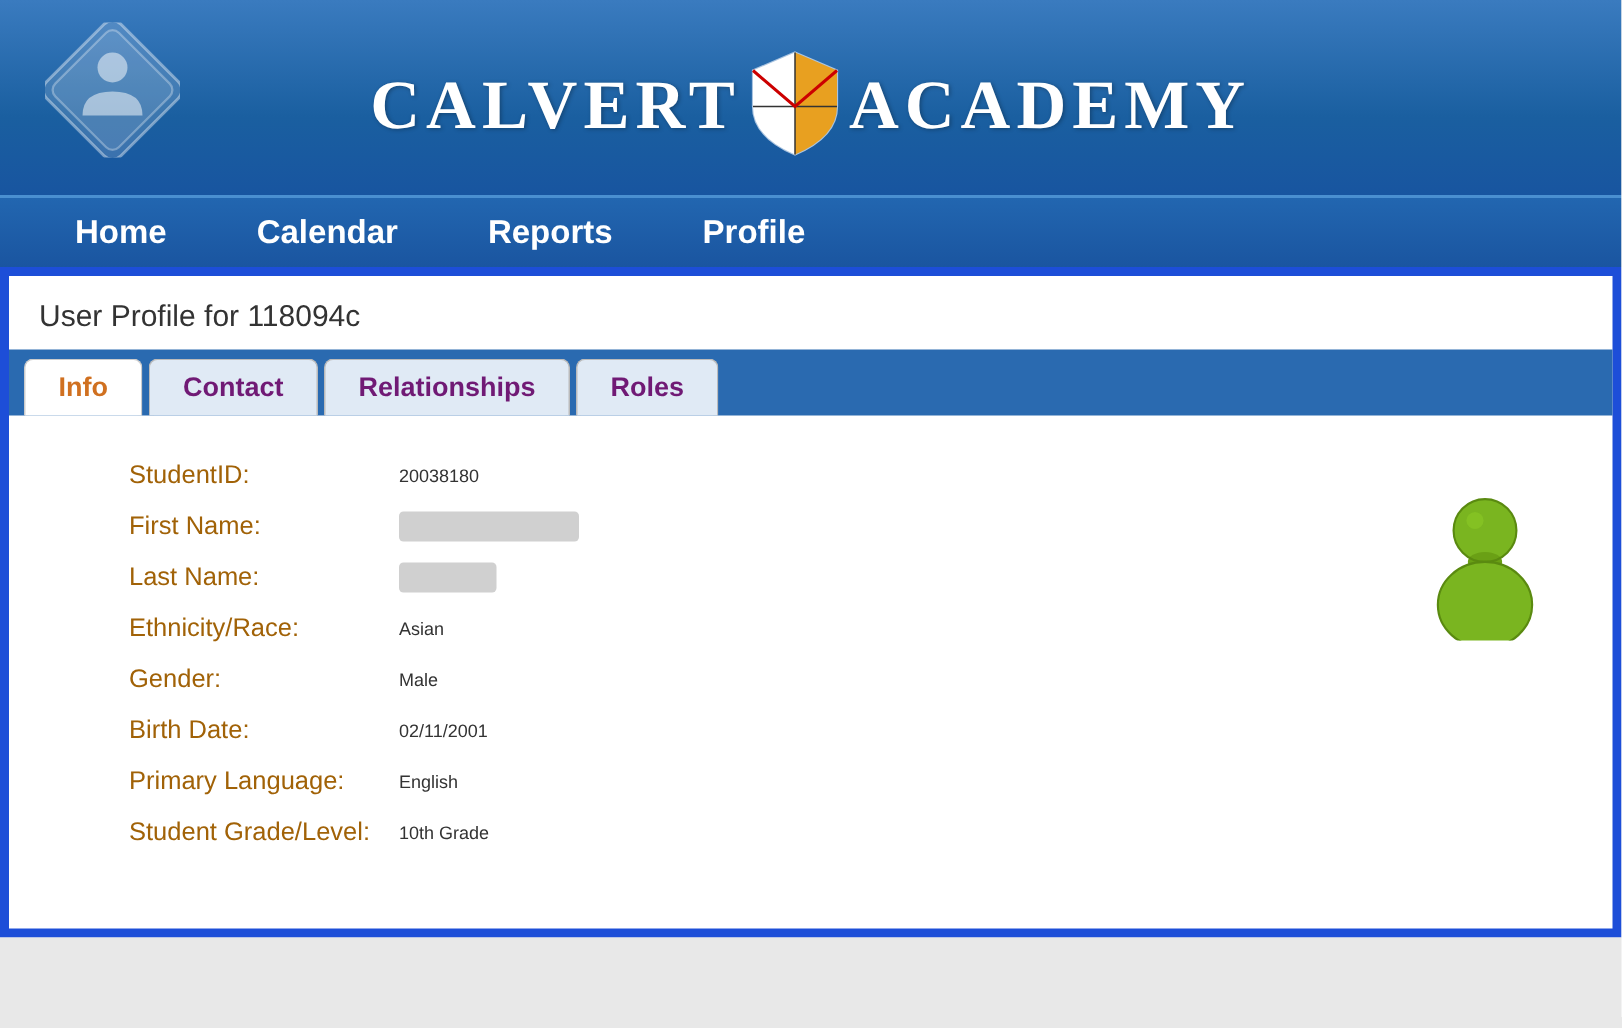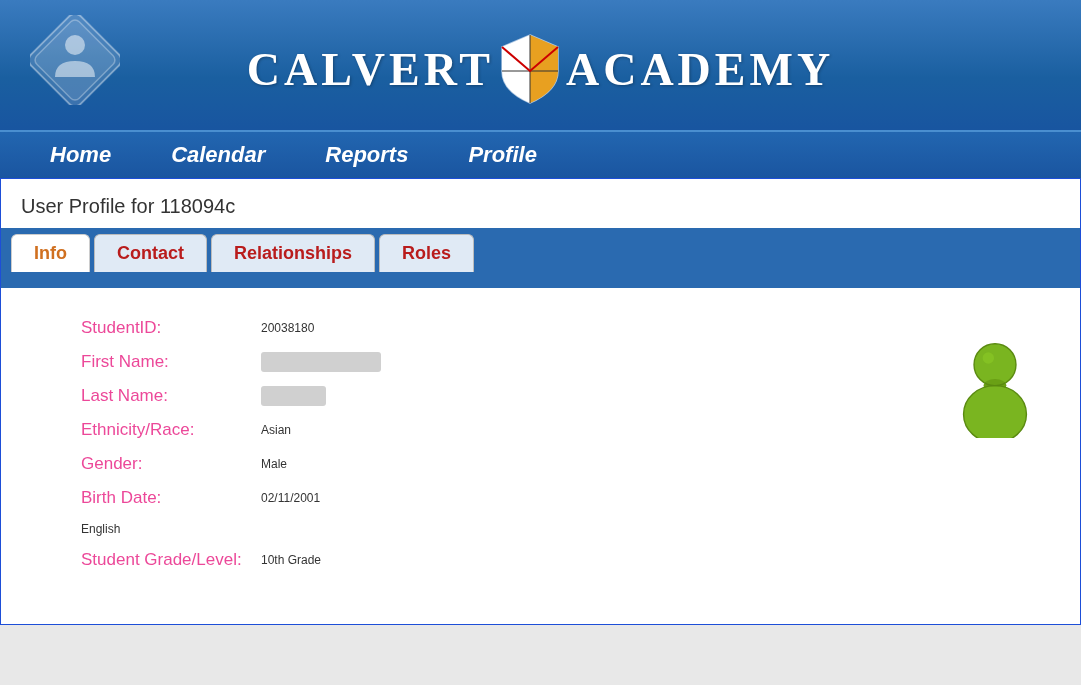--- a/index.html
+++ b/index.html
@@ -48,54 +48,53 @@
     }
 
     
     .navbar {
       background: linear-gradient(180deg, #2266b0 0%, #1a55a0 100%);
       display: flex;
       align-items: center;
       padding: 0 20px;
       min-height: 48px;
       border-top: 2px solid #4a8fd0;
-      font-style: italic;
     }
 
     .nav-item {
       color: white;
       font-size: 22px;
       font-weight: bold;
       padding: 10px 30px;
       cursor: pointer;
       text-decoration: none;
       display: inline-block;
     }
 
     
     .main-content {
       background: white;
       margin: 0;
       padding: 0;
-      border: 1px solid #1d4ed8;
+      border: 6px solid #1d4ed8;
     }
 
     .page-title {
       font-size: 20px;
       color: #333;
       padding: 16px 20px 10px 20px;
       font-weight: normal;
     }
 
     
     .tabs-container {
       background: #2a6ab0;
       display: flex;
       align-items: flex-end;
-      padding: 6px 10px 16px 10px;
+      padding: 6px 10px 0 10px;
       gap: 4px;
     }
 
     .tab {
       padding: 8px 22px;
       font-size: 18px;
       font-weight: bold;
       cursor: pointer;
       border-radius: 6px 6px 0 0;
       border: 1px solid #aaa;
@@ -103,21 +102,21 @@
     }
 
     .tab-active {
       background: white;
       color: #d07020;
       border-color: #ccc;
     }
 
     .tab-inactive {
       background: #e0eaf5;
-      color: #b91c1c;
+      color: #701a75;
       border-color: #bbb;
       text-align: right;
     }
 
     
     .profile-content {
       display: flex;
       padding: 30px 40px 40px 80px;
       gap: 40px;
     }
@@ -127,21 +126,21 @@
     }
 
     .field-row {
       display: flex;
       align-items: center;
       margin-bottom: 14px;
     }
 
     .field-label {
       font-size: 17px;
-      color: #ec4899;
+      color: #a16207;
       min-width: 180px;
       font-weight: normal;
     }
 
     .field-value {
       font-size: 12px;
       color: #333;
     }
 
     .field-value-blur {
@@ -252,20 +251,21 @@
         <span class="field-label">Gender:</span>
         <span class="field-value">Male</span>
       </div>
 
       <div class="field-row">
         <span class="field-label">Birth Date:</span>
         <span class="field-value">02/11/2001</span>
       </div>
 
       <div class="field-row">
+        <span class="field-label">Primary Language:</span>
         <span class="field-value">English</span>
       </div>
 
       <div class="field-row">
         <span class="field-label">Student Grade/Level:</span>
         <span class="field-value">10th Grade</span>
       </div>
 
     </div>
 

